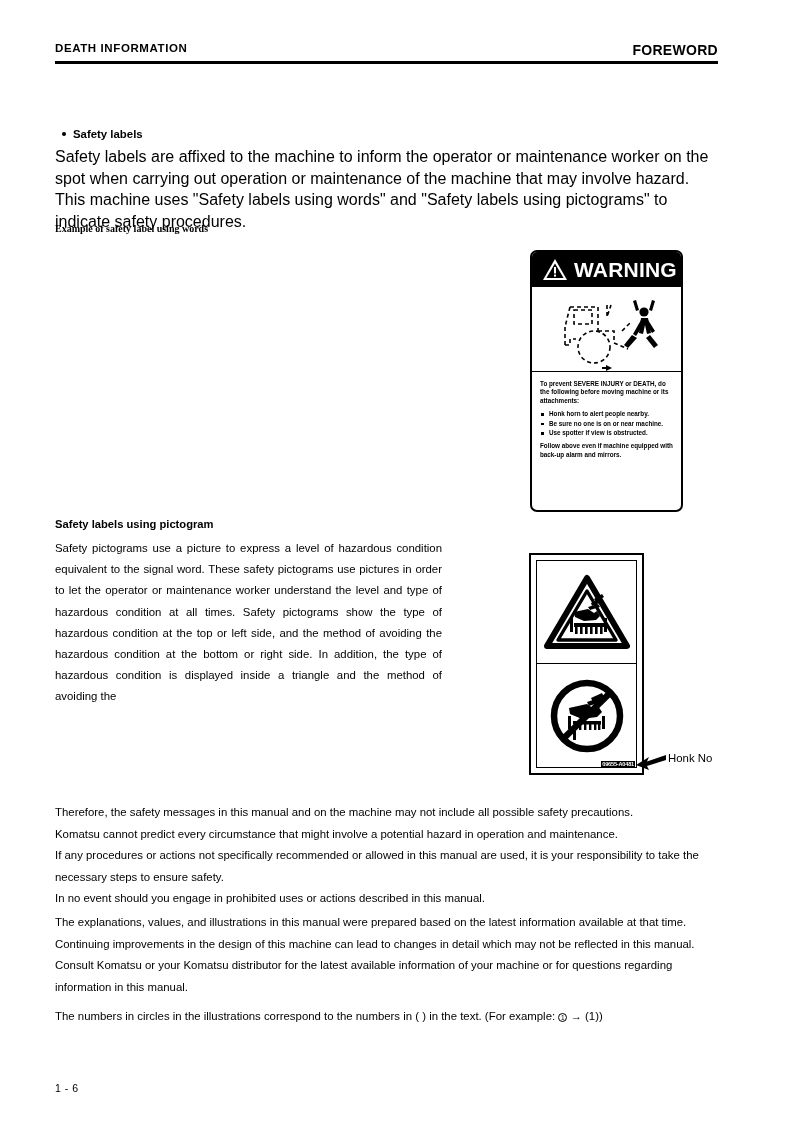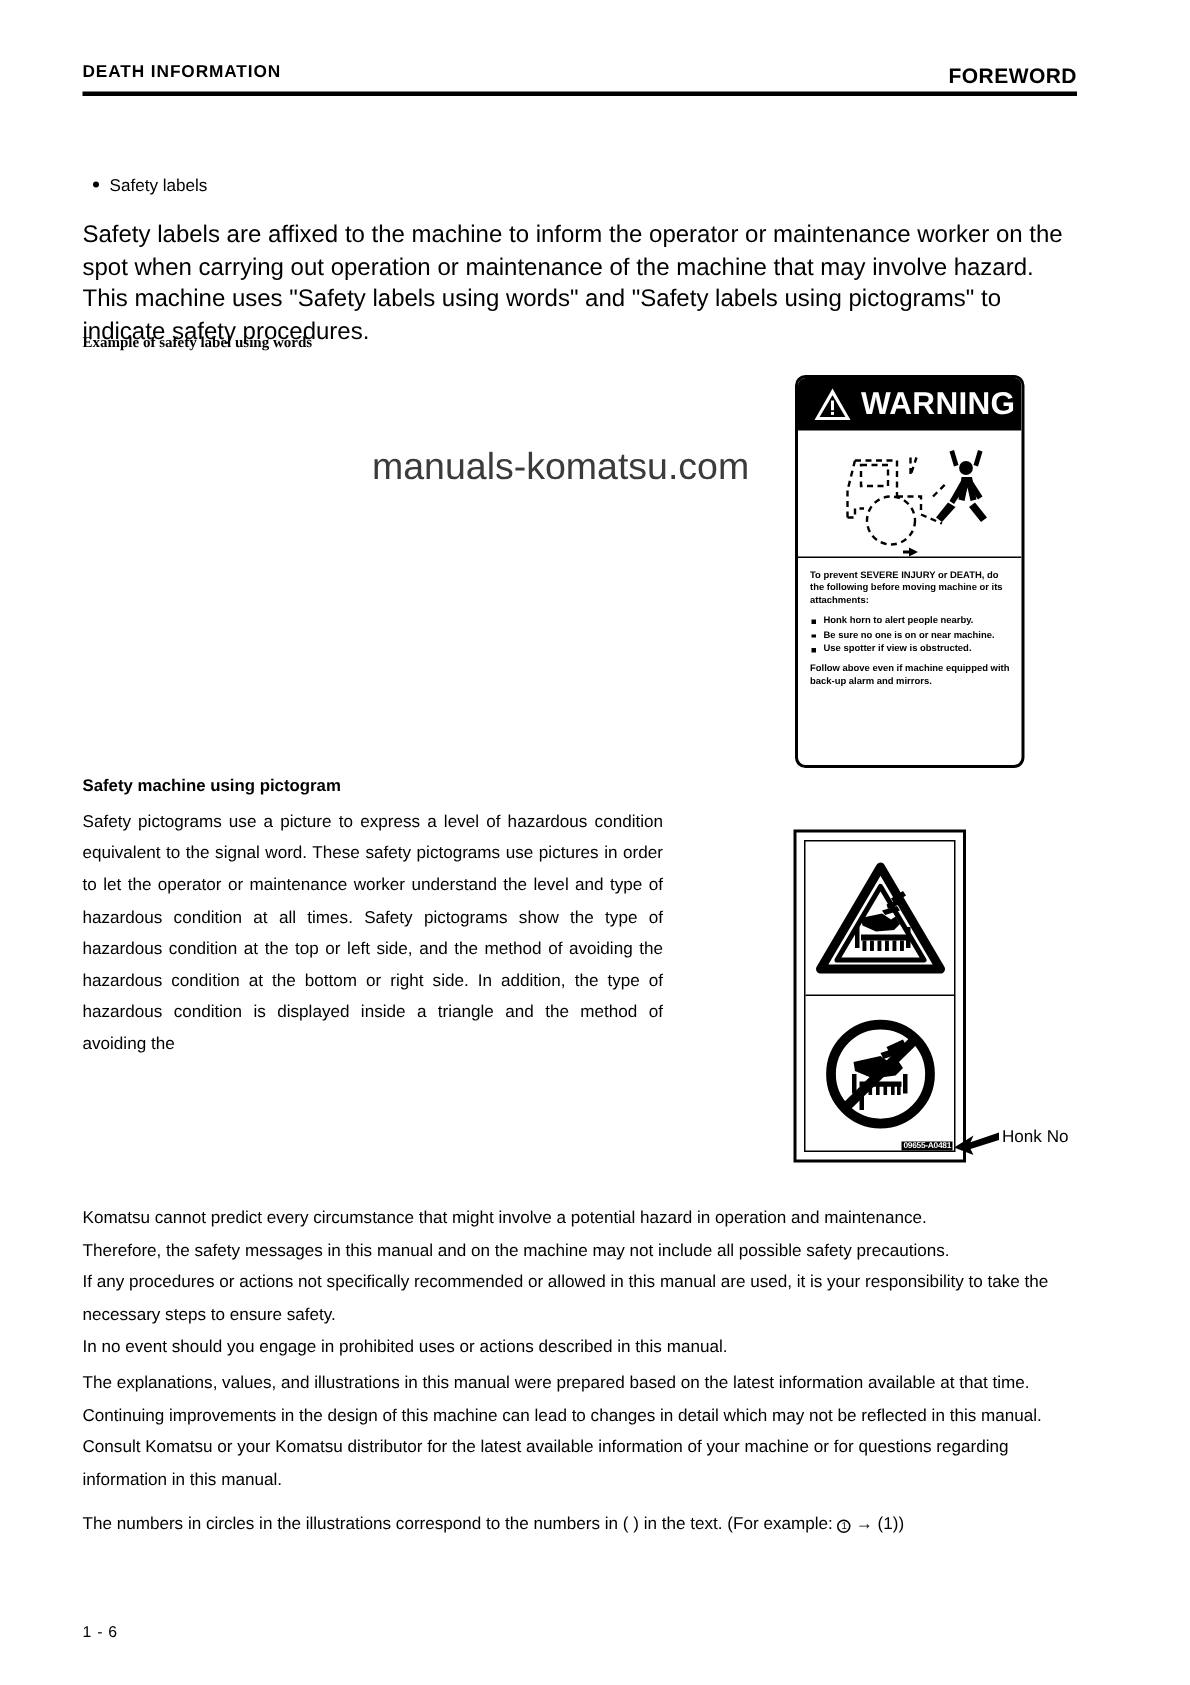--- a/index.html
+++ b/index.html
@@ -26,22 +26,22 @@
   .header-right {
     position:absolute; right:0; top:0;
     font-size:14px; font-weight:bold; letter-spacing:0.3px;
   }
   .header-rule {
     position:absolute; left:0; top:19px; width:663px; height:2.5px;
     background:#000;
   }
 
   .bullet-head {
-    position:absolute; left:62px; top:118px; width:400px;
-    font-size:11.4px; font-weight:normal;
+    position:absolute; left:62px; top:128px; width:400px;
+    font-size:11.4px; font-weight:bold;
   }
   .bullet-head .dot {
     display:inline-block; width:4px; height:4px; border-radius:50%;
     background:#000; margin-right:7px; vertical-align:2px;
   }
 
   .para-intro {
     position:absolute; left:55px; top:146px; width:667px;
     font-size:16px; line-height:21.5px;
   }
@@ -177,21 +177,20 @@
     <span class="dot"></span><span>Safety labels</span>
   </div>
 
   <div class="para-intro">
     <div>Safety labels are affixed to the machine to inform the operator or maintenance worker on the spot when carrying out operation or maintenance of the machine that may involve hazard.</div>
     <div>This machine uses "Safety labels using words" and "Safety labels using pictograms" to indicate safety procedures.</div>
   </div>
 
   <div class="sub-head-words">Example of safety label using words</div>
 
-  <div class="watermark">manuals-komatsu.com</div>
 
   <div class="warn-label">
 
     <div class="warn-band">
       <span class="warn-tri">
         <svg width="26" height="23" viewBox="0 0 26 23">
           <polygon points="13,1 25,22 1,22" fill="#fff"></polygon>
           <polygon points="13,5.5 21.6,20 4.4,20" fill="#000"></polygon>
           <rect x="12" y="9" width="2" height="6.5" fill="#fff"></rect>
           <rect x="12" y="16.6" width="2" height="2" fill="#fff"></rect>
@@ -242,21 +241,21 @@
       <p>To prevent SEVERE INJURY or DEATH, do the following before moving machine or its attachments:</p>
       <ul class="warn-list">
         <li>Honk horn to alert people nearby.</li>
         <li>Be sure no one is on or near machine.</li>
         <li>Use spotter if view is obstructed.</li>
       </ul>
       <p>Follow above even if machine equipped with back-up alarm and mirrors.</p>
     </div>
   </div>
 
-  <div class="picto-head">Safety machine using pictogram</div>
+  <div class="picto-head">Safety labels using pictogram</div>
   <div class="picto-body">
     <span>Safety pictograms use a picture to express a level of hazardous condition equivalent to the signal word. These safety pictograms use pictures in order to let the operator or maintenance worker understand the level and type of hazardous condition at all times. Safety pictograms show the type of hazardous condition at the top or left side, and the method of avoiding the hazardous condition at the bottom or right side. In addition, the type of hazardous condition is displayed inside a triangle and the method of avoiding the</span>
   </div>
 
   <div class="picto-label">
     <div class="picto-inner">
 
       <div class="picto-top">
         <svg width="86" height="76" viewBox="0 0 86 76">
           <polygon points="43,4 83,72 3,72" fill="none" stroke="#000" stroke-width="6" stroke-linejoin="round"></polygon>
@@ -313,22 +312,22 @@
       <div class="picto-partno">09655-A0481</div>
     </div>
   </div>
 
   <svg class="partno-arrow" viewBox="0 0 32 20">
     <polygon points="0,12 13,4 11,8.5 30,2 30,7 11,13 13,17" fill="#000"></polygon>
   </svg>
   <div class="partno-callout">Honk No</div>
 
   <div class="para-2">
+    <div>Therefore, the safety messages in this manual and on the machine may not include all possible safety precautions.</div>
     <div>Komatsu cannot predict every circumstance that might involve a potential hazard in operation and maintenance.</div>
-    <div>Therefore, the safety messages in this manual and on the machine may not include all possible safety precautions.</div>
     <div>If any procedures or actions not specifically recommended or allowed in this manual are used, it is your responsibility to take the necessary steps to ensure safety.</div>
     <div>In no event should you engage in prohibited uses or actions described in this manual.</div>
   </div>
 
   <div class="para-3">The explanations, values, and illustrations in this manual were prepared based on the latest information available at that time.  Continuing  improvements  in the design of this machine can lead to changes in detail which may not be reflected in this manual.  Consult Komatsu or your Komatsu distributor for the latest available information of your machine or for  questions  regarding information in this manual.</div>
 
   <div class="para-4">
     <span>The numbers in circles in the illustrations correspond to the numbers in (  ) in the text.  (For example: </span><span class="circled">1</span><span> → (1))</span>
   </div>
 

